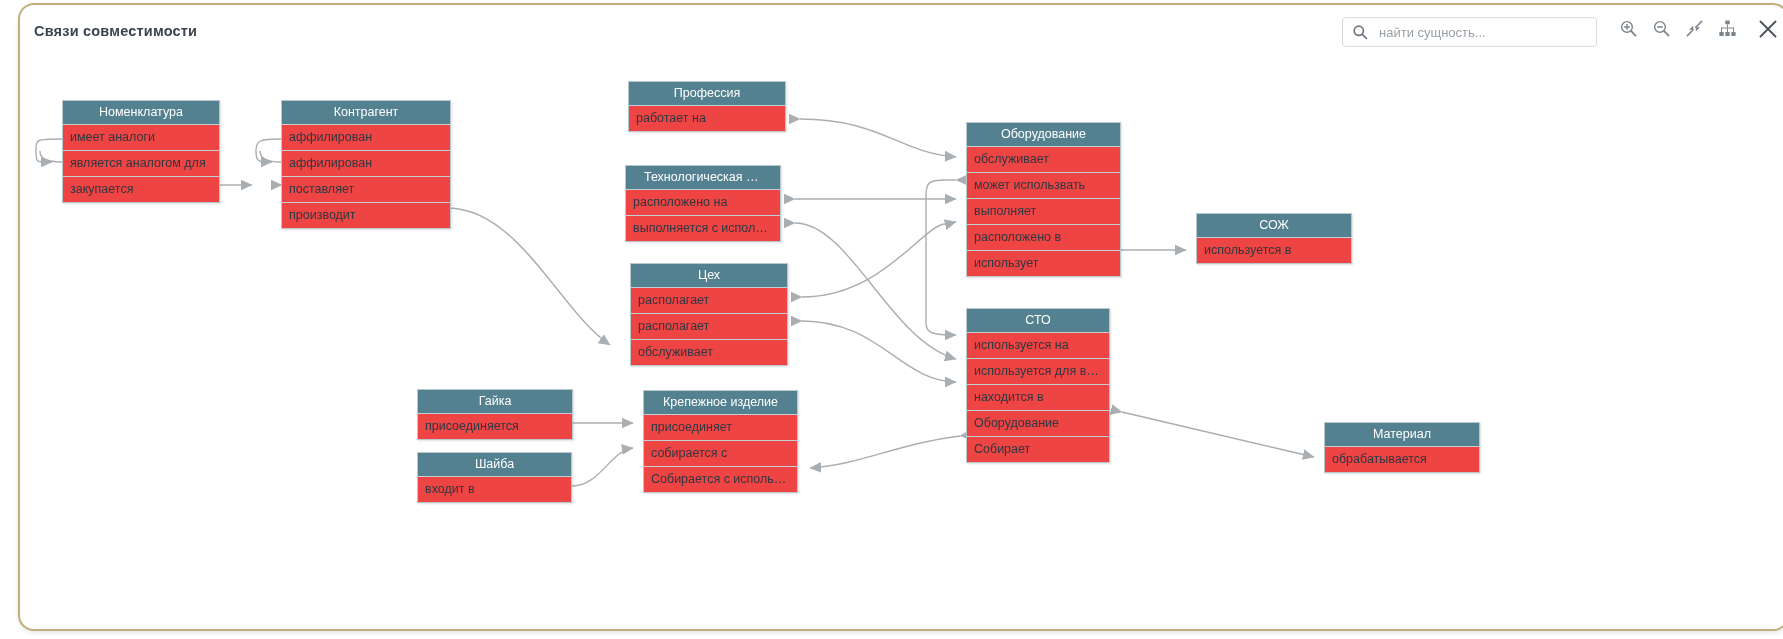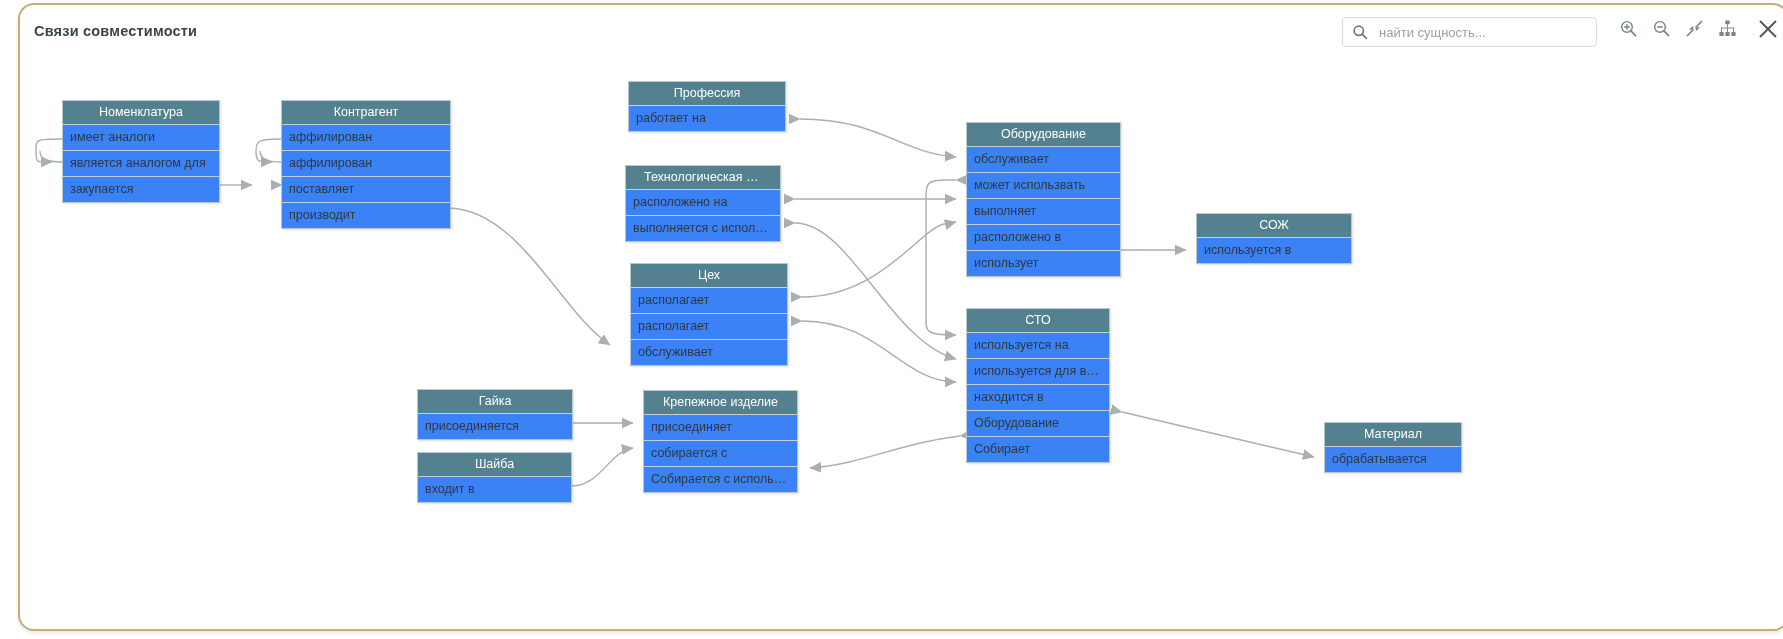--- a/index.html
+++ b/index.html
@@ -52,21 +52,21 @@
     background:#ffffff;
     box-shadow:1px 1px 2px rgba(0,0,0,0.13);
   }
   .node .nhead{
     box-sizing:border-box;height:23px;line-height:23px;
     background:#54818f;color:#ffffff;font-size:12.5px;text-align:center;
     overflow:hidden;white-space:nowrap;text-overflow:ellipsis;padding:0 18px;
   }
   .node .nrow{
     box-sizing:border-box;height:26px;line-height:25px;
-    background:#3b82f6;border-top:1px solid #c3d0d7;
+    background:#ef4444;border-top:1px solid #c3d0d7;
     color:#2f3740;font-size:12.5px;padding:0 7px;
     white-space:nowrap;overflow:hidden;text-overflow:ellipsis;
   }
 </style>
 </head>
 <body>
 
 <div id="app">
   <div class="frame">
 
@@ -233,21 +233,21 @@
           <div class="node" style="left: 397px; top: 391px; width: 155px;">
             <div class="nhead">Шайба</div>
             <div class="nrow">входит в</div>
           </div>
           <div class="node" style="left: 623px; top: 329px; width: 155px;">
             <div class="nhead">Крепежное изделие</div>
             <div class="nrow">присоединяет</div>
             <div class="nrow">собирается с</div>
             <div class="nrow">Собирается с использов...</div>
           </div>
-          <div class="node" style="left: 1304px; top: 361px; width: 138px;">
+          <div class="node" style="left: 1304px; top: 361px; width: 156px;">
             <div class="nhead">Материал</div>
             <div class="nrow">обрабатывается</div>
           </div>
         </div>
     </div>
 
   </div>
 </div>
 
 </body></html>

